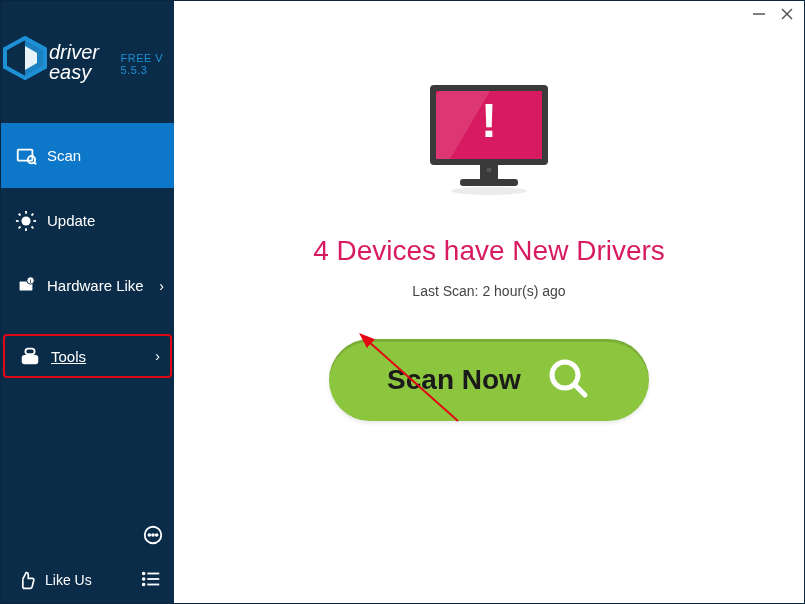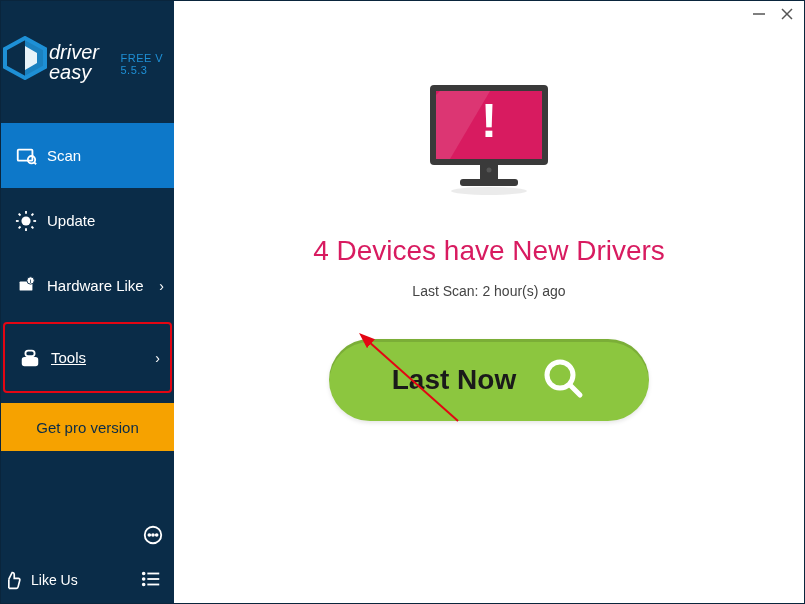--- a/index.html
+++ b/index.html
@@ -42,22 +42,22 @@
   }
   .nav-item.active { background: #0d78c9; }
   .nav-item .icon { width: 22px; height: 22px; margin-right: 10px; display:flex; align-items:center; justify-content:center; }
   .nav-item .chev {
     position: absolute; right: 10px; top: 50%; transform: translateY(-50%);
     font-size: 14px; color: #fff;
   }
   .nav-item.highlight {
     border: 2px solid #e30613;
     border-radius: 4px;
-    margin: 4px 2px;
-    height: 71px;
+    margin: 16px 2px;
+    height: 44px;
     text-decoration: underline;
   }
   .pro-btn {
     height: 48px;
     background: #f6a200;
     color: #0a2c48;
     display: flex;
     align-items: center;
     justify-content: center;
     font-size: 15px;
@@ -71,21 +71,21 @@
     display: flex;
     align-items: center;
     justify-content: flex-end;
     padding-right: 10px;
     gap: 10px;
   }
   .like-us-row {
     height: 46px;
     display: flex;
     align-items: center;
-    padding-left: 2px;
+    padding-left: 16px;
     font-size: 14px;
     position: relative;
   }
   .like-us-row .icon { width: 20px; height: 20px; margin-right: 8px; display:flex;align-items:center;justify-content:center;}
   .like-us-row .list-icon { position: absolute; right: 12px; }
   
   .main {
     flex: 1;
     background: #fff;
     position: relative;
@@ -191,23 +191,20 @@
       <span class="icon">
         <svg width="22" height="22" viewBox="0 0 24 24" fill="none" stroke="#fff" stroke-width="2">
           <rect x="7" y="4" width="10" height="6" rx="3"></rect>
           <rect x="4" y="12" width="16" height="8" rx="2" fill="#fff"></rect>
         </svg>
       </span>
       <span>Tools</span>
       <span class="chev">›</span>
     </div>
 
-    <div class="pro-btn">
-      <span>Get pro version</span>
-    </div>
 
     <div class="spacer"></div>
 
     <div class="bottom-icons">
       <span>
         <svg width="22" height="22" viewBox="0 0 24 24" fill="none" stroke="#fff" stroke-width="2">
           <circle cx="12" cy="12" r="9"></circle>
           <circle cx="8" cy="12" r="1" fill="#fff"></circle>
             <circle cx="12" cy="12" r="1" fill="#fff"></circle>
             <circle cx="16" cy="12" r="1" fill="#fff"></circle>
@@ -260,21 +257,21 @@
         <rect x="40" y="100" width="58" height="7" rx="3" fill="#3a3a3a"></rect>
         <ellipse cx="69" cy="112" rx="38" ry="4" fill="#000" opacity="0.08"></ellipse>
         <circle cx="69" cy="91" r="2.5" fill="#555"></circle>
       </svg>
     </div>
 
     <div class="headline">4 Devices have New Drivers</div>
     <div class="subline">Last Scan: 2 hour(s) ago</div>
 
     <div class="scan-btn">
-      <span class="lbl">Last Now</span>
+      <span class="lbl">Scan Now</span>
       <span>
         <svg width="46" height="46" viewBox="0 0 46 46" fill="none" stroke="#fff" stroke-width="5" stroke-linecap="round">
           <circle cx="20" cy="20" r="13"></circle>
           <line x1="30" y1="30" x2="40" y2="40"></line>
         </svg>
       </span>
     </div>
 
     <svg class="arrow" width="110" height="100">
       <defs>

